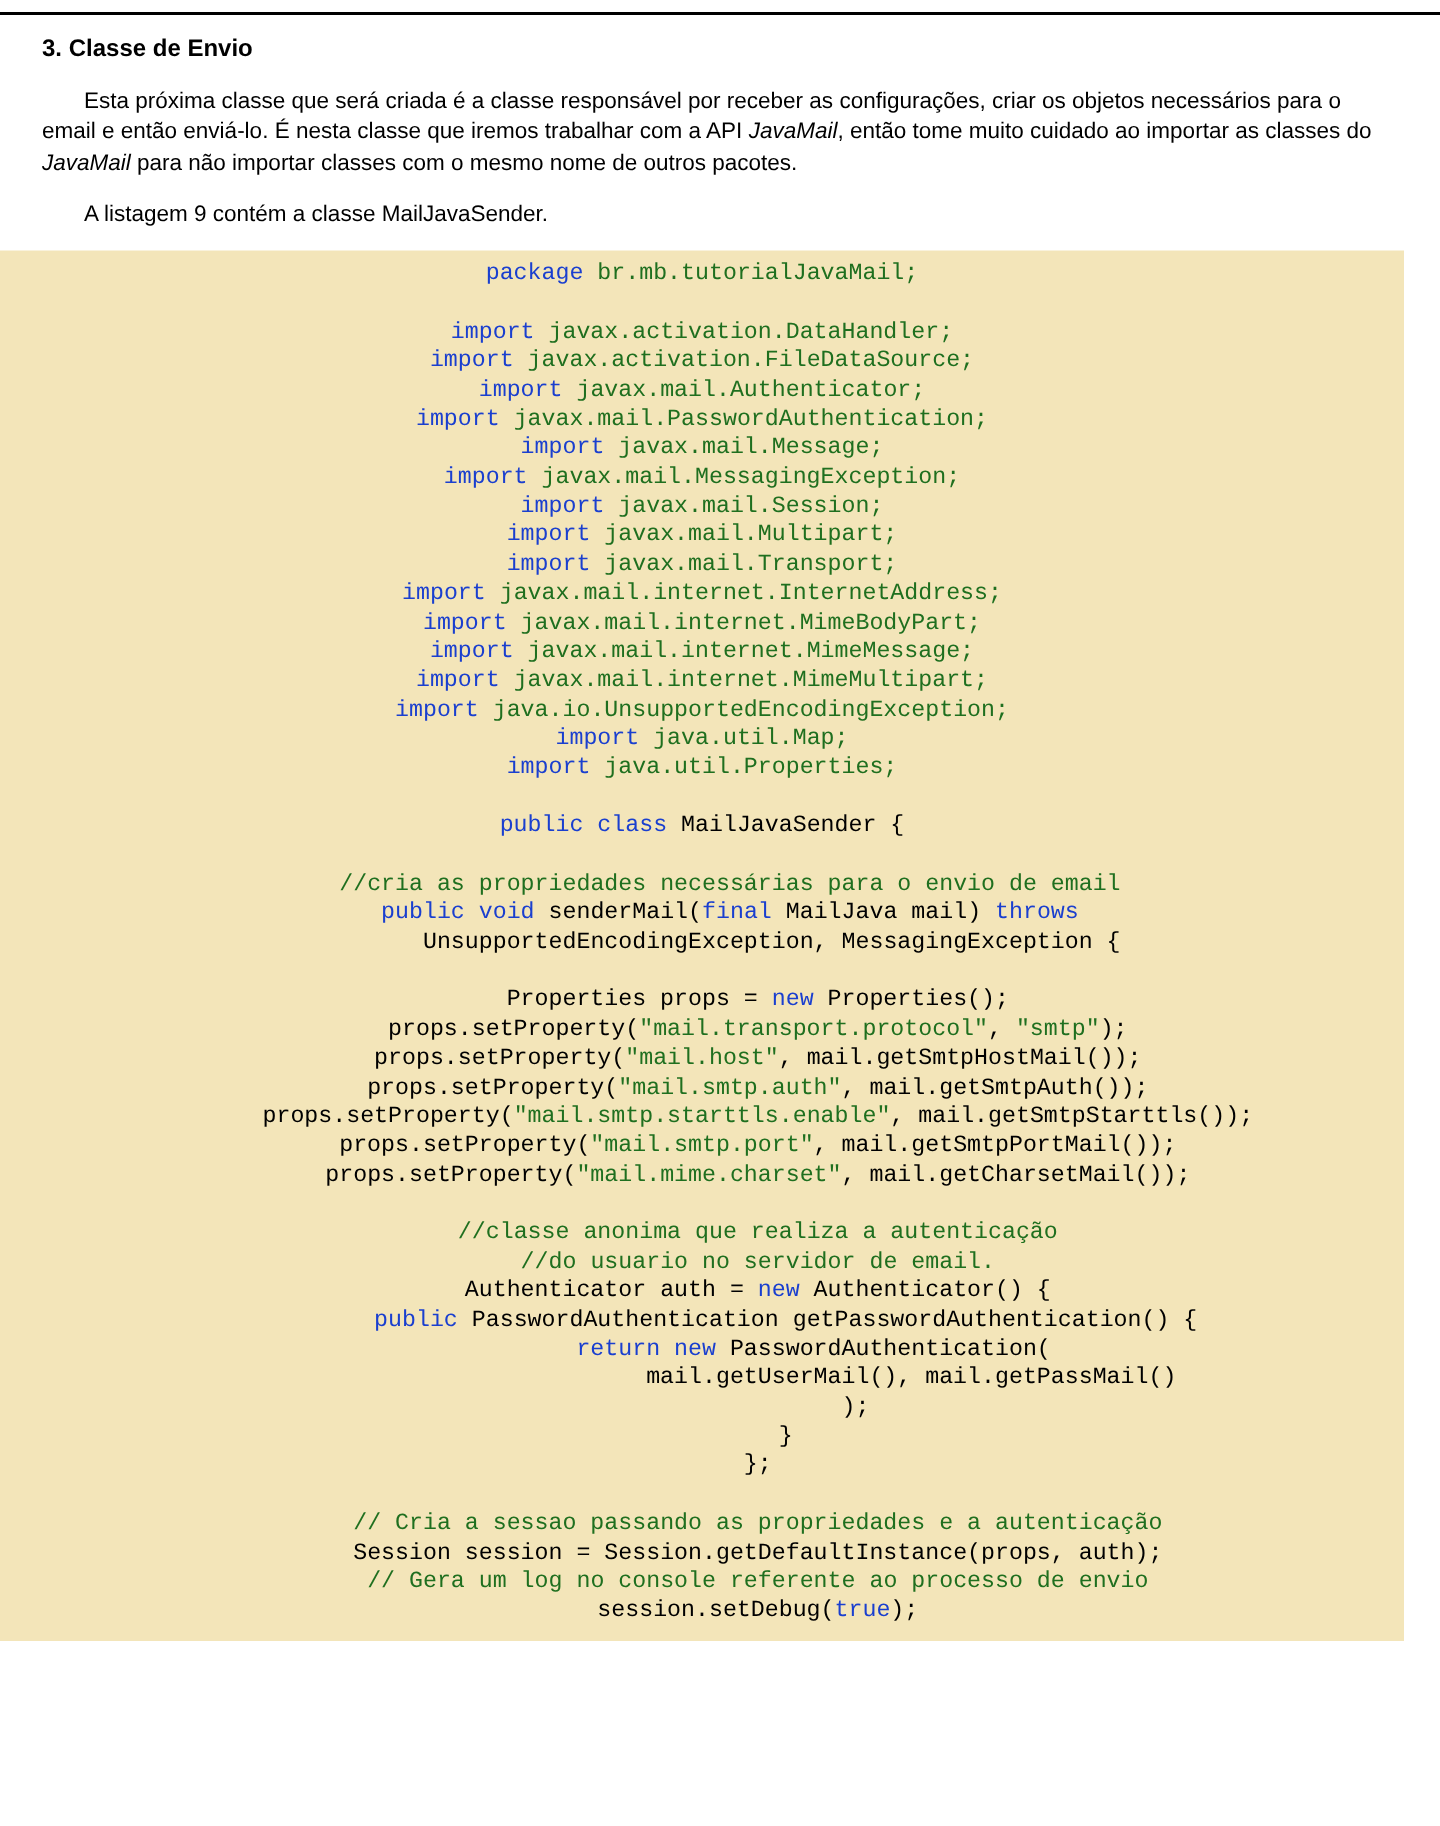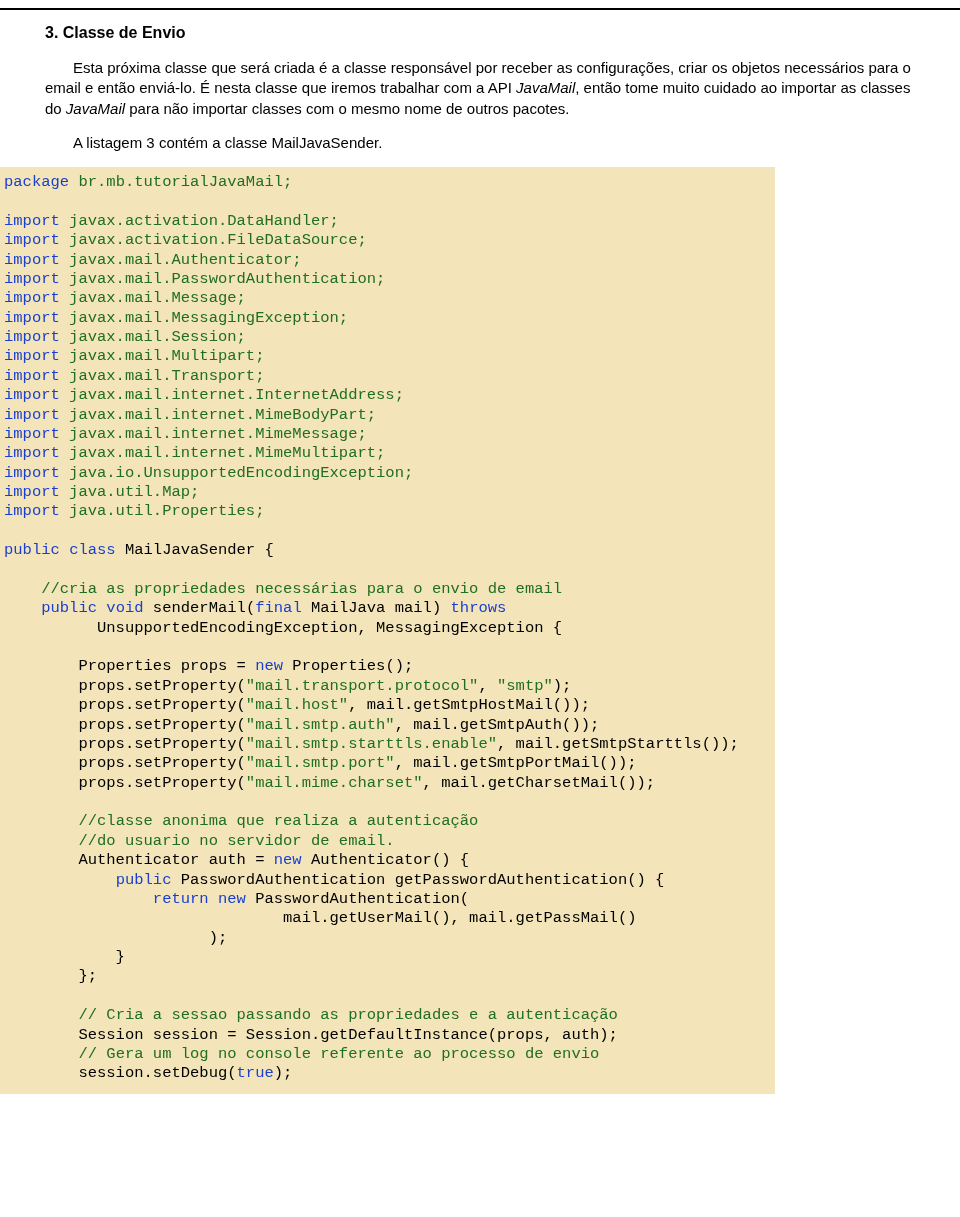--- a/index.html
+++ b/index.html
@@ -10,21 +10,21 @@
     font-size: 15px;
     color: #000;
     width: 960px;
   }
   .hr-top {
     width: 960px;
     border-top: 2px solid #000;
     margin: 8px 0 14px 0;
   }
   .content {
-    padding: 0 45px;
+    padding: 0 28px;
   }
   h3 {
     font-size: 16px;
     font-weight: bold;
     margin: 0 0 16px 0;
   }
   p {
     margin: 0 0 14px 0;
     line-height: 1.35;
   }
@@ -40,39 +40,40 @@
   pre {
     margin: 0;
     font-family: "Courier New", monospace;
     font-size: 15.5px;
     line-height: 1.25;
     white-space: pre;
   }
   .code-block {
     background: #f3e5b9;
     padding: 6px 4px 10px 4px;
-    width: 775px;
+    width: 936px;
     box-sizing: border-box;
+    text-align: center;
   }
   .kw { color: #1a3fcf; }      
   .pkg { color: #1f6f1f; }
 </style>
 </head>
 <body>
 
 <div class="hr-top"></div>
 
 <div class="content">
   <h3>3. Classe de Envio</h3>
 
   <p class="indent">
     <span>Esta próxima classe que será criada é a classe responsável por receber as configurações, criar os objetos necessários para o email e então enviá-lo. É nesta classe que iremos trabalhar com a API </span><span class="italic">JavaMail</span><span>, então tome muito cuidado ao importar as classes do </span><span class="italic">JavaMail</span><span> para não importar classes com o mesmo nome de outros pacotes.</span>
   </p>
 
-  <p class="indent">A listagem 3 contém a classe MailJavaSender.</p>
+  <p class="indent">A listagem 9 contém a classe MailJavaSender.</p>
 
 </div>
 
 <div class="code-block">
 <pre><span class="kw">package</span><span class="pkg"> br.mb.tutorialJavaMail;</span>
 
 <span class="kw">import</span><span class="pkg"> javax.activation.DataHandler;</span>
 <span class="kw">import</span><span class="pkg"> javax.activation.FileDataSource;</span>
 <span class="kw">import</span><span class="pkg"> javax.mail.Authenticator;</span>
 <span class="kw">import</span><span class="pkg"> javax.mail.PasswordAuthentication;</span>

